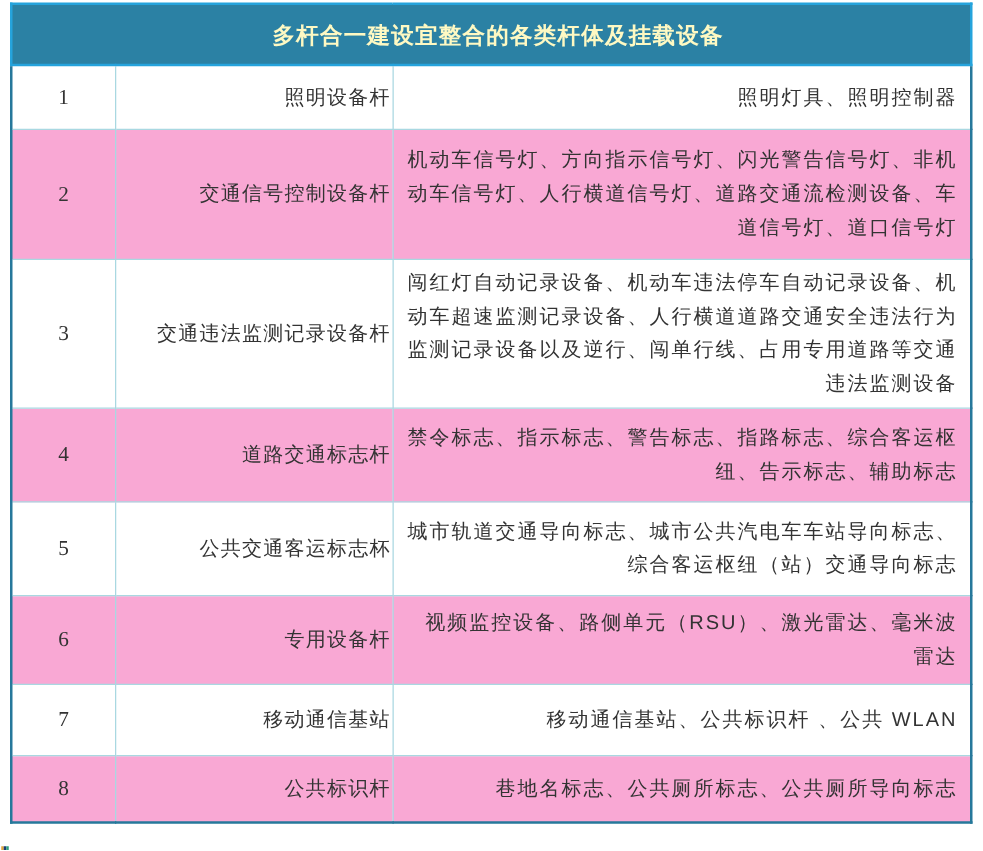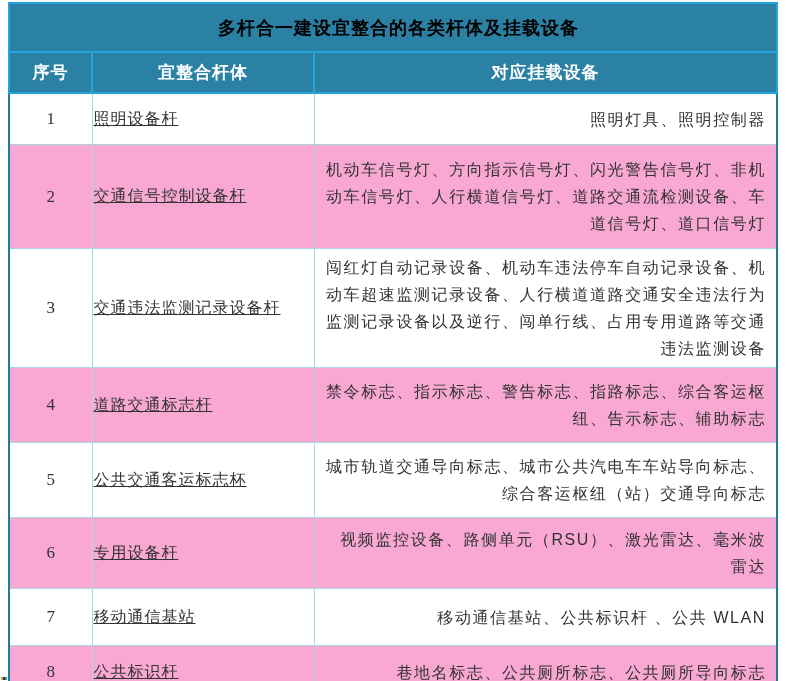--- a/index.html
+++ b/index.html
@@ -19,21 +19,21 @@
     border:2px solid #26789B;
   }
   col.c-no{width:83px;}
   col.c-pole{width:222px;}
   col.c-dev{width:463px;}
 
   
   tr.title-row th{
     height:45px;
     background:#2B81A4;
-    color:#000000;
+    color:#fef9c3;
     font-size:18px;
     font-weight:bold;
     text-align:center;
     vertical-align:middle;
     border:2px solid #25A3DC;
     letter-spacing:1px;
     padding-left:12px;
   }
   tr.header-row th{
     height:37px;
@@ -55,23 +55,22 @@
     background:#ffffff;
   }
   tbody tr.alt td{background:#f9a8d4;}
 
   td.cell-no{
     text-align:center;
     font-family:"Liberation Serif","DejaVu Serif",serif;
     font-size:17px;
   }
   td.cell-pole{
-    text-align:left;
+    text-align:right;
     letter-spacing:1px;
-    text-decoration:underline;
   }
   td.cell-dev{
     text-align:right;
     padding:5px 10px;
     line-height:27px;
     letter-spacing:1.6px;
     word-break:break-all;
   }
 
   tr.r1 td{height:40px;}
@@ -97,25 +96,20 @@
 
   <table class="pole-table">
     <colgroup>
       <col class="c-no">
         <col class="c-pole">
         <col class="c-dev">
     </colgroup>
     <thead>
       <tr class="title-row">
         <th colspan="3">多杆合一建设宜整合的各类杆体及挂载设备</th>
-      </tr>
-      <tr class="header-row">
-        <th>序号</th>
-        <th>宜整合杆体</th>
-        <th>对应挂载设备</th>
       </tr>
     </thead>
     <tbody>
       <tr class="r1">
         <td class="cell-no">1</td>
         <td class="cell-pole">照明设备杆</td>
         <td class="cell-dev">照明灯具、照明控制器</td>
       </tr>
       <tr class="r2 alt">
         <td class="cell-no">2</td>

